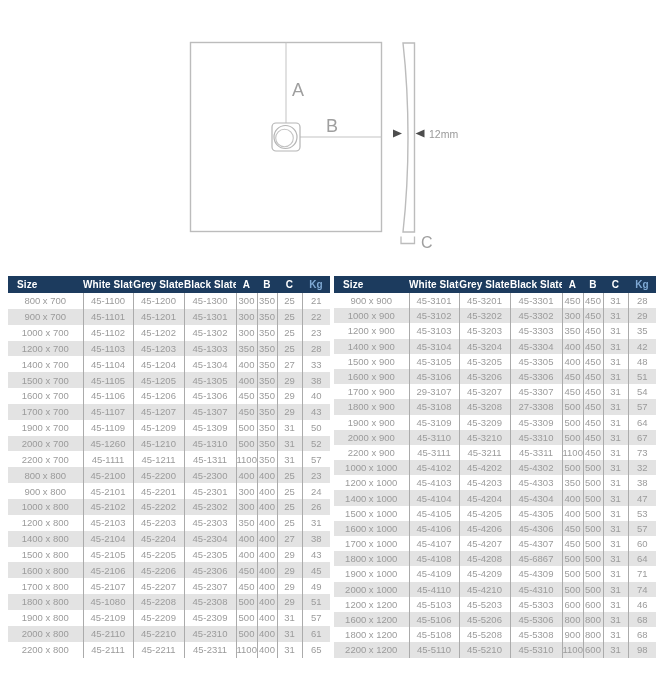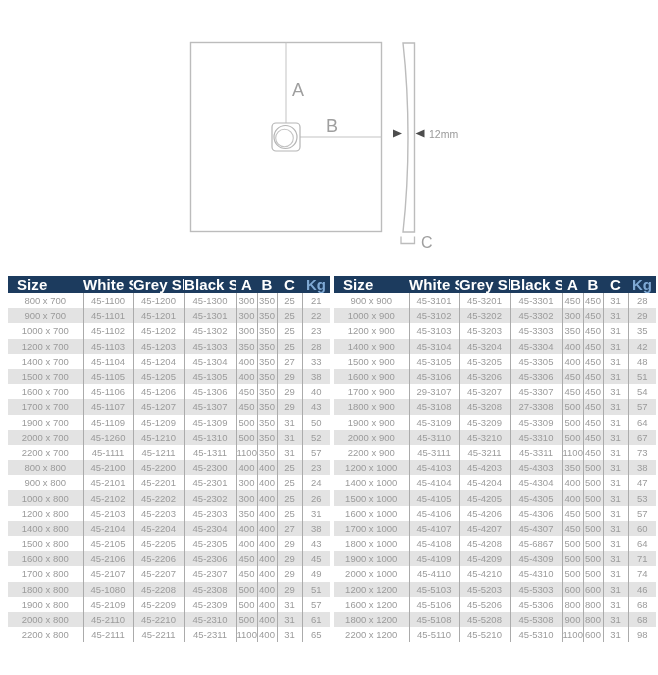--- a/index.html
+++ b/index.html
@@ -18,21 +18,21 @@
     display:flex;gap:4px;
   }
   table.spec{
     border-collapse:collapse;
     table-layout:fixed;
     width:322px;
   }
   table.spec th{
     background:#1c3b5e;
     color:#ffffff;
-    font-size:15px;
+    font-size:10px;
     font-weight:bold;
     height:17px;
     padding:0;
     text-align:center;
     letter-spacing:0.1px;
     white-space:nowrap;
     overflow:hidden;
   }
   table.spec th:first-child{text-align:left;padding-left:9px;}
   table.spec th:last-child{color:#7fa9d4;text-align:center;}
@@ -452,20 +452,30 @@
           <td>2200 x 900</td>
           <td>45-3111</td>
           <td>45-3211</td>
           <td>45-3311</td>
           <td>1100</td>
           <td>450</td>
           <td>31</td>
           <td>73</td>
         </tr>
         <tr>
+          <td>1000 x 1000</td>
+          <td>45-4102</td>
+          <td>45-4202</td>
+          <td>45-4302</td>
+          <td>500</td>
+          <td>500</td>
+          <td>31</td>
+          <td>32</td>
+        </tr>
+        <tr>
           <td>1200 x 1000</td>
           <td>45-4103</td>
           <td>45-4203</td>
           <td>45-4303</td>
           <td>350</td>
           <td>500</td>
           <td>31</td>
           <td>38</td>
         </tr>
         <tr>

